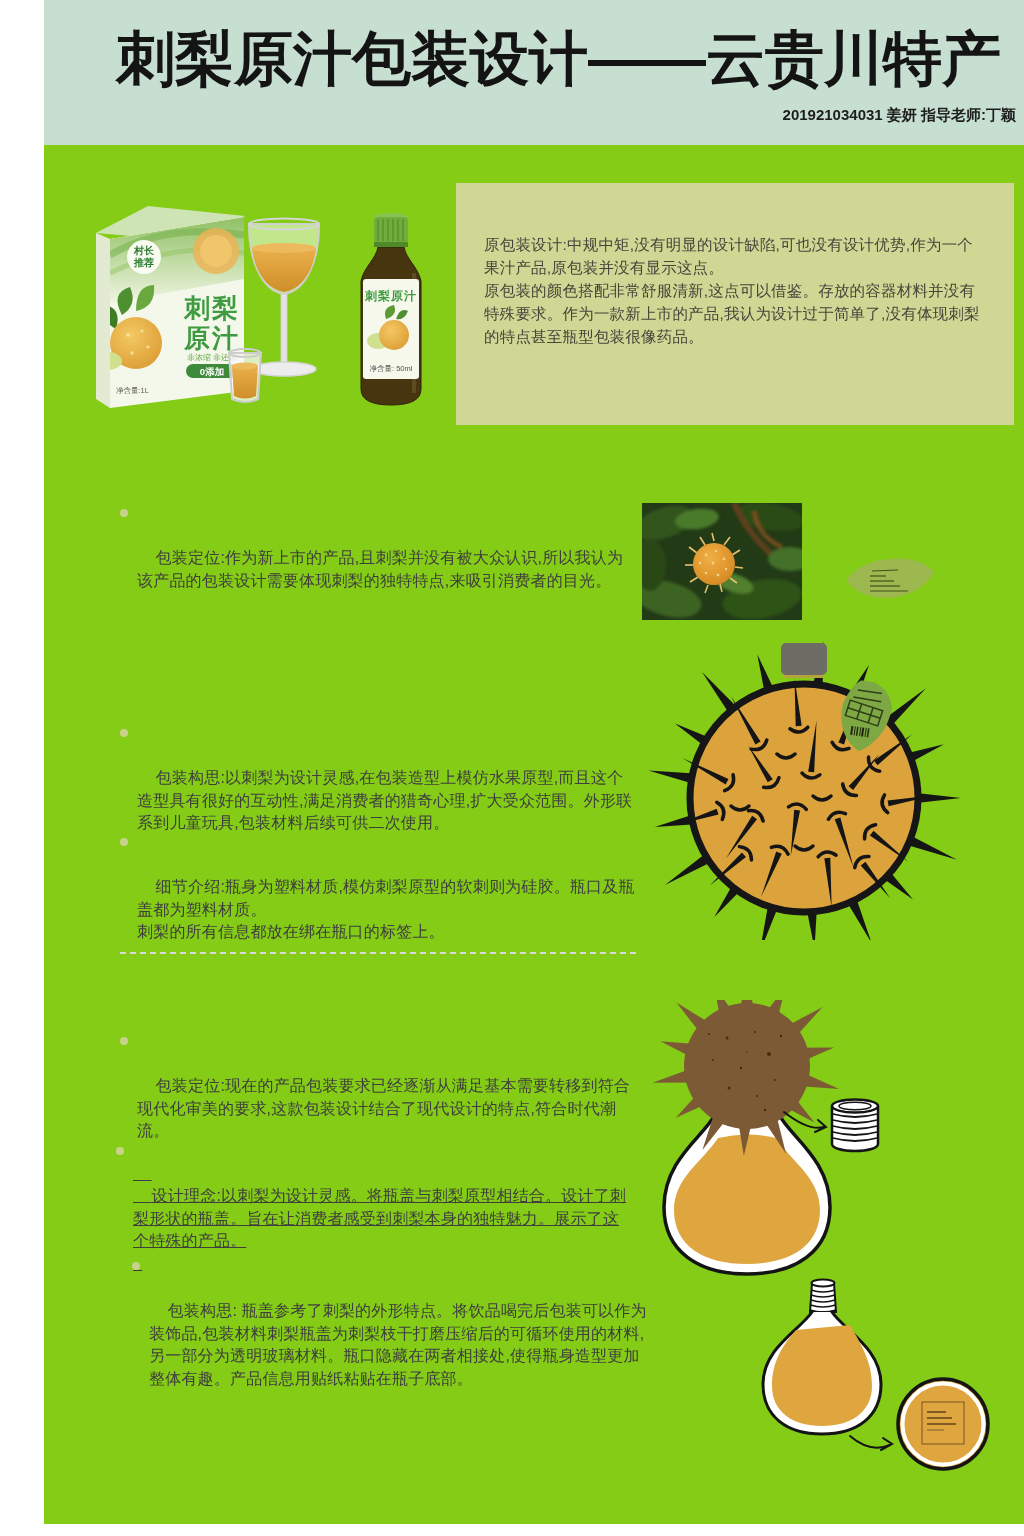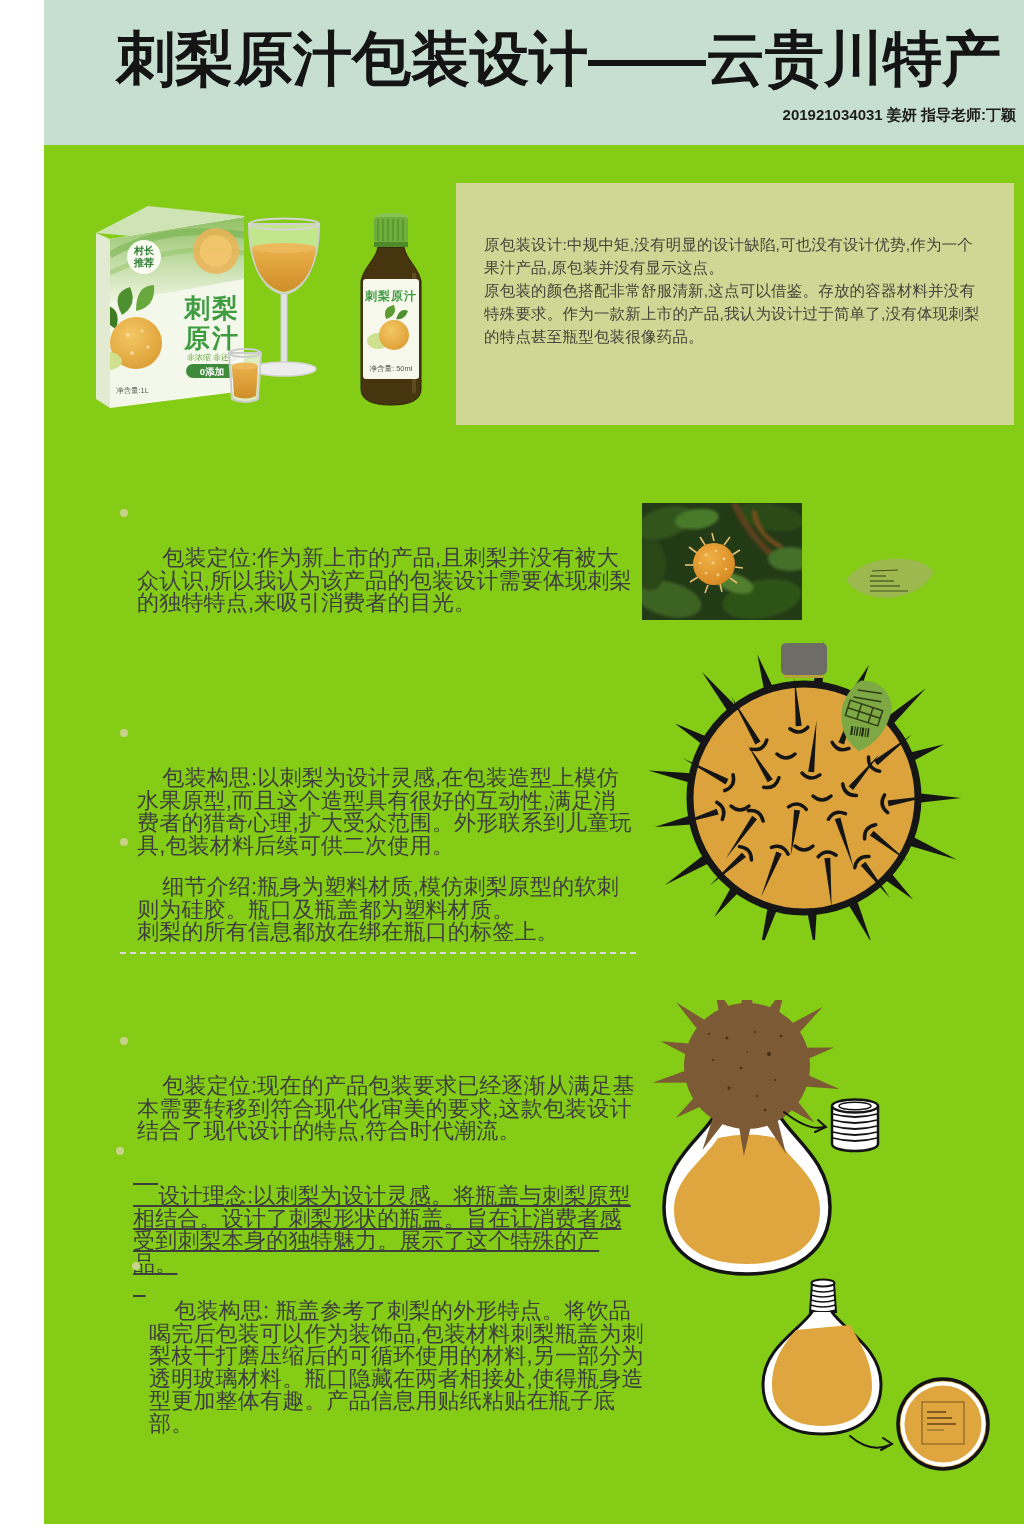--- a/index.html
+++ b/index.html
@@ -5,21 +5,21 @@
   html,body{margin:0;padding:0;background:#ffffff;}
   .page{position:relative;width:1024px;height:1524px;background:#84cc16;overflow:hidden;
         font-family:"Liberation Sans","DejaVu Sans",sans-serif;margin-left:44px;}
   .header-band{position:absolute;left:0;top:0;width:1024px;height:145px;background:#c7dfd0;}
   .page-title{position:absolute;left:72px;top:20px;width:930px;margin:0;
               font-size:59px;font-weight:900;color:#141414;letter-spacing:0px;white-space:nowrap;}
   .author-line{position:absolute;right:52px;top:106px;font-size:15px;font-weight:600;color:#1d1d1d;}
   .review-box{position:absolute;left:412px;top:183px;width:558px;height:242px;background:#d0d794;
               box-sizing:border-box;padding:50px 28px 0 28px;}
   .review-box p{margin:0;font-size:15.5px;line-height:23px;color:#45453a;letter-spacing:0.2px;}
-  .bullet{position:absolute;padding-left:17px;width:516px;font-size:22px;line-height:22.5px;
+  .bullet{position:absolute;padding-left:17px;width:516px;font-size:16px;line-height:22.5px;
           color:#3e3e3e;letter-spacing:0.2px;white-space:pre-wrap;box-sizing:border-box;}
   .bullet .dot{position:absolute;left:0;top:7px;width:8px;height:8px;border-radius:50%;background:#c9d28a;}
   .dashed-divider{position:absolute;left:76px;top:952px;width:516px;height:0;border-top:2px dashed #dadada;}
   .abs{position:absolute;}
   svg text{font-family:"Liberation Sans","DejaVu Sans",sans-serif;}
 </style>
 </head>
 <body>
 
 <div class="page">

